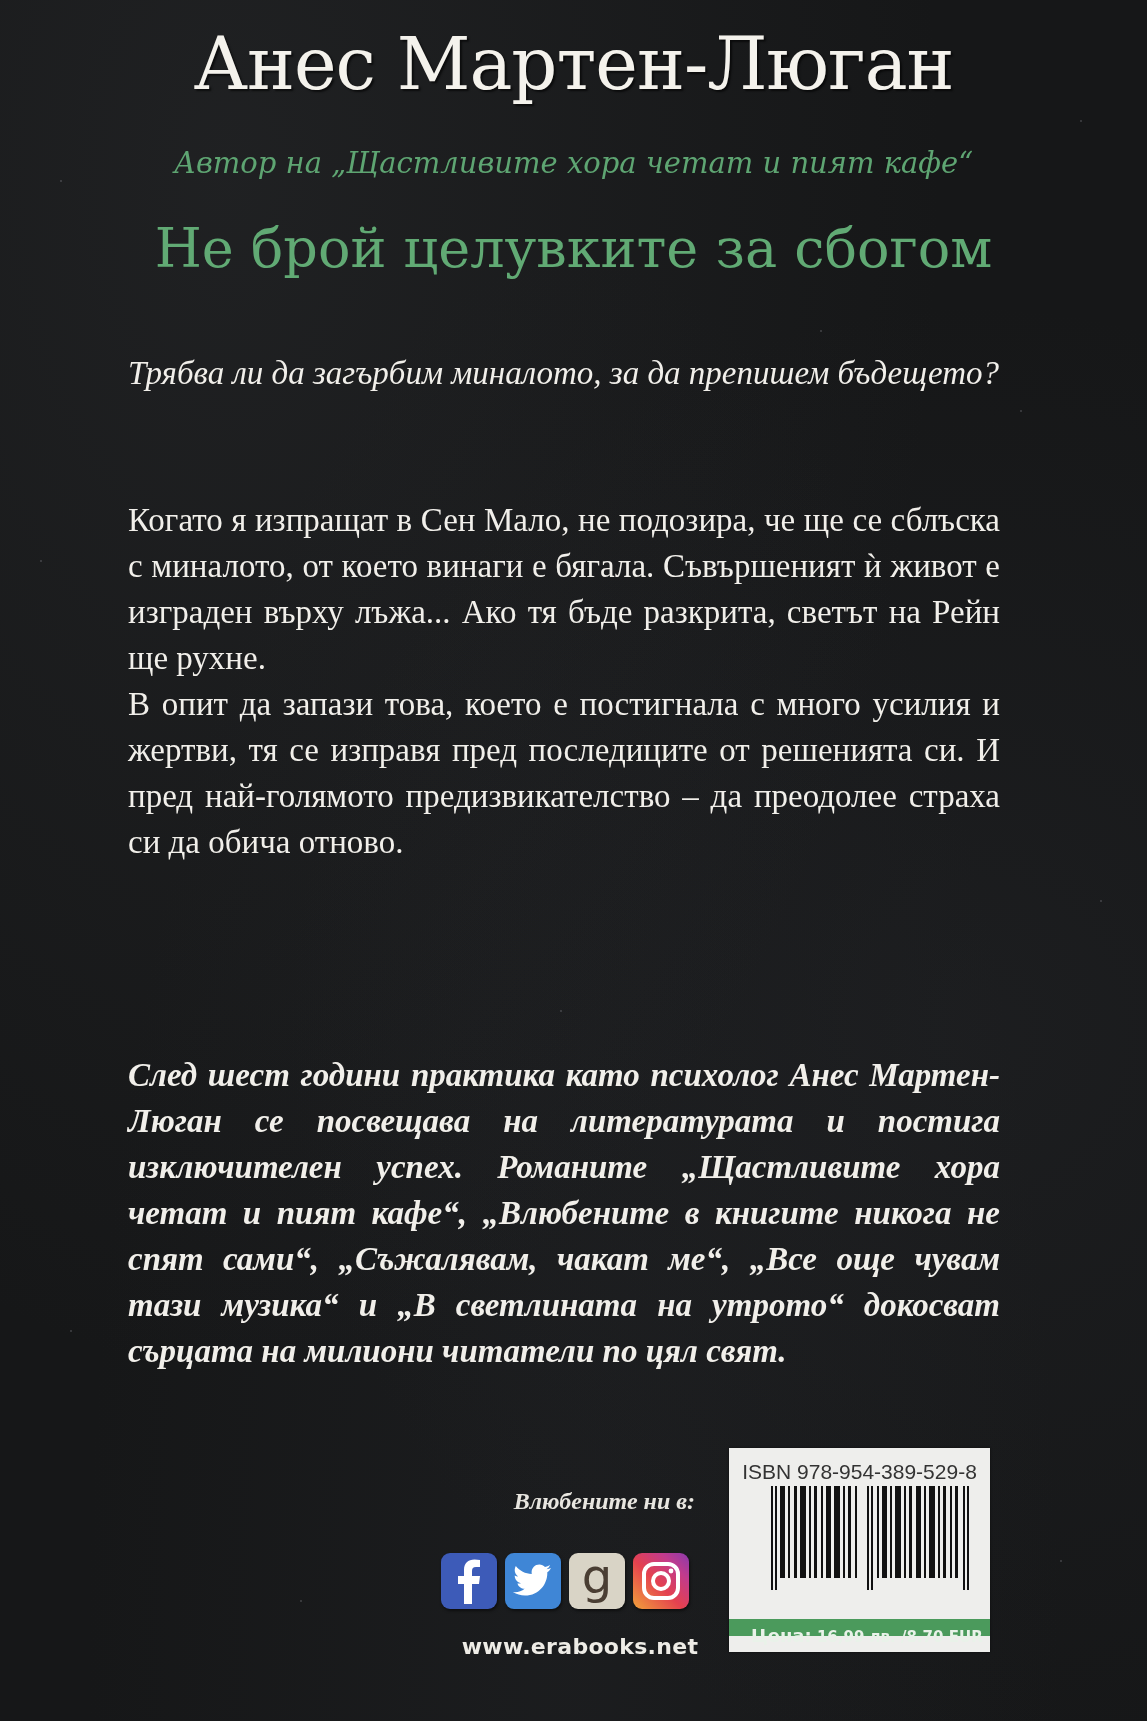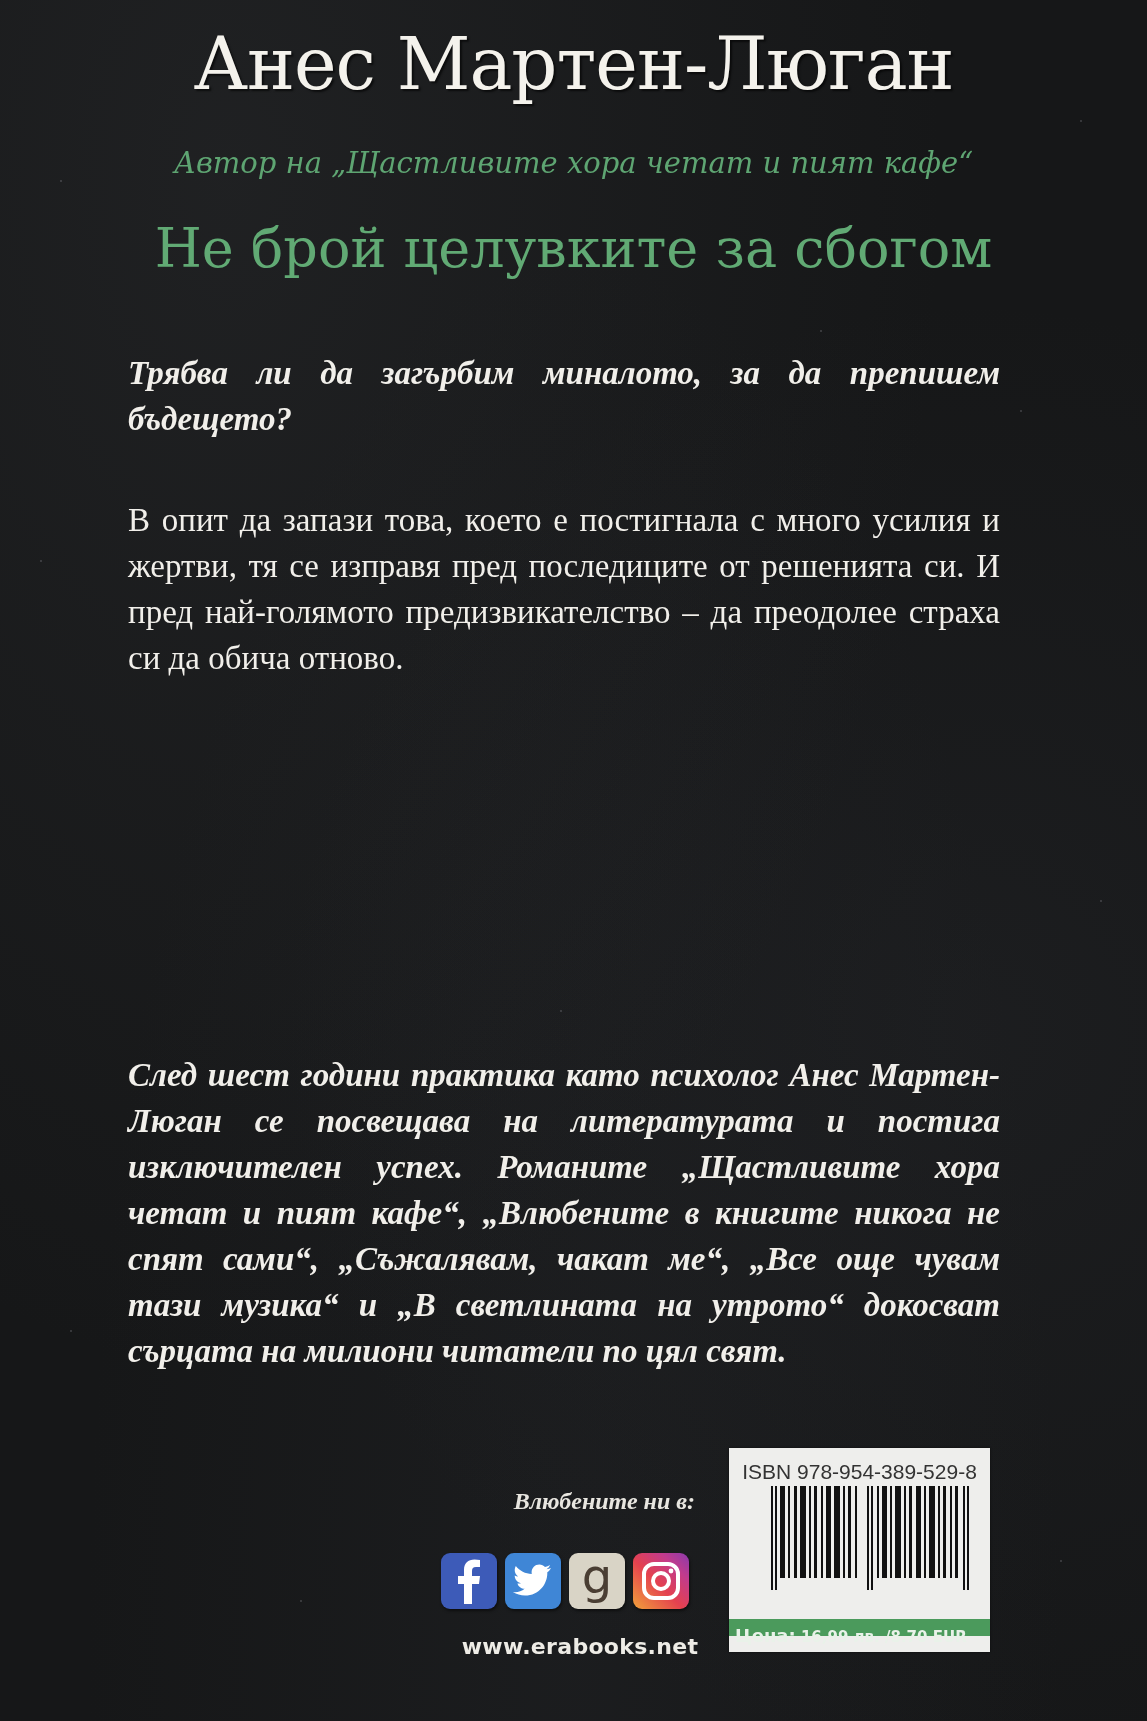--- a/index.html
+++ b/index.html
@@ -76,21 +76,21 @@
       font-size: 33px;
       line-height: 46px;
       text-align: justify;
     }
     .text-block p {
       margin: 0;
     }
     .question {
       top: 350px;
       font-style: italic;
-      font-weight: bold;
+      font-weight: normal;
     }
     .synopsis {
       top: 497px;
     }
     .about {
       top: 1052px;
       font-style: italic;
       font-weight: bold;
     }
     .find-us {
@@ -179,21 +179,21 @@
       left: 0;
       top: 171px;
       width: 261px;
       height: 17px;
       background: #4b9a5c;
       color: #e9f2e9;
       font-family: "DejaVu Sans", sans-serif;
       font-weight: bold;
       font-size: 15px;
       line-height: 33px;
-      padding-left: 6px;
+      padding-left: 22px;
       box-sizing: border-box;
     }
     .price-bar .label {
       font-size: 18px;
     }
   </style>
 </head>
 <body>
 
 <div class="cover">
@@ -211,20 +211,21 @@
 
   <div class="author">Анес Мартен-Люган</div>
   <div class="byline">Автор на „Щастливите хора четат и пият кафе“</div>
   <div class="title">Не брой целувките за сбогом</div>
 
   <div class="text-block question">
     <p>Трябва ли да загърбим миналото, за да препишем бъдещето?</p>
   </div>
 
   <div class="text-block synopsis">
+    <p>Когато я изпращат в Сен Мало, не подозира, че ще се сблъска с миналото, от което винаги е бягала. Съвършеният ѝ живот е изграден върху лъжа... Ако тя бъде разкрита, светът на Рейн ще рухне.</p>
     <p>В опит да запази това, което е постигнала с много усилия и жертви, тя се изправя пред последиците от решенията си. И пред най-голямото предизвикателство – да преодолее страха си да обича отново.</p>
   </div>
 
   <div class="text-block about">
     <p>След шест години практика като психолог Анес Мартен-Люган се посвещава на литературата и постига изключителен успех. Романите „Щастливите хора четат и пият кафе“, „Влюбените в книгите никога не спят сами“, „Съжалявам, чакат ме“, „Все още чувам тази музика“ и „В светлината на утрото“ докосват сърцата на милиони читатели по цял свят.</p>
   </div>
 
   <div class="find-us">Влюбените ни в:</div>
 
   <div class="social-row">

